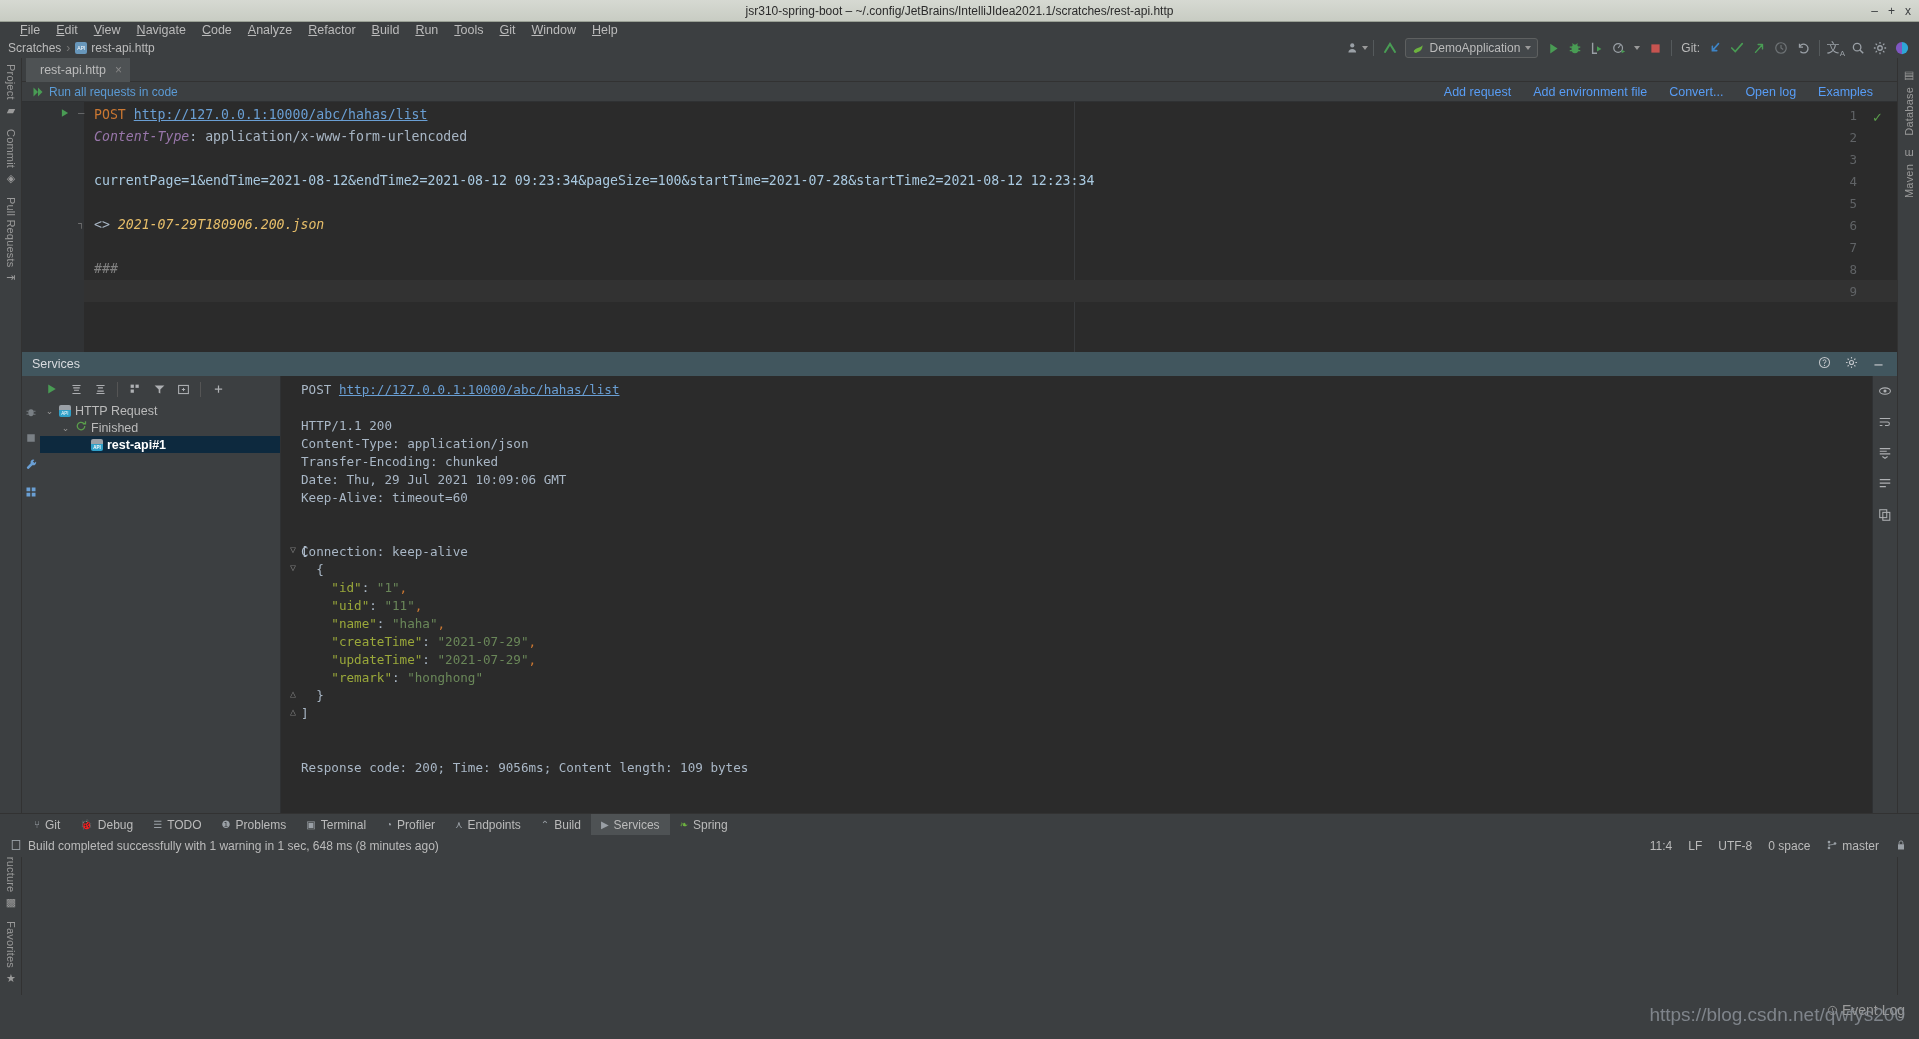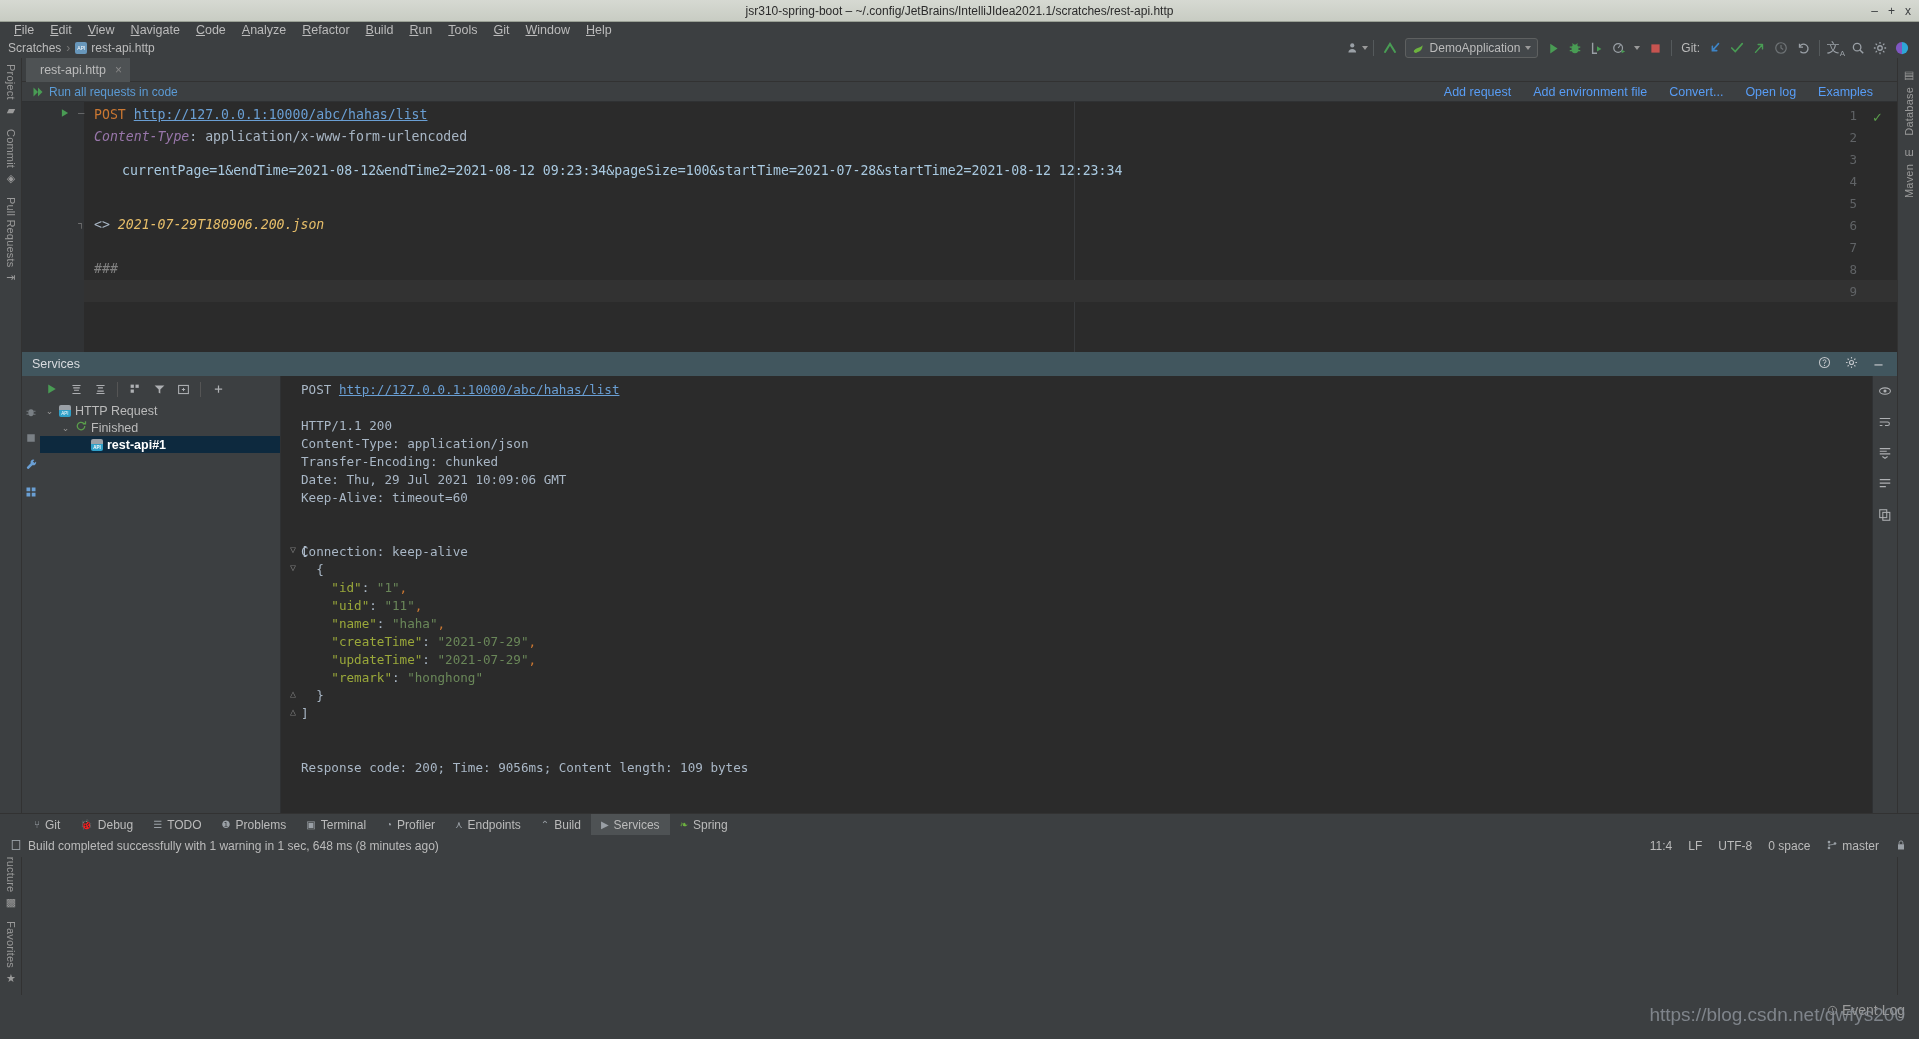--- a/index.html
+++ b/index.html
@@ -19,21 +19,21 @@
     border-bottom:1px solid #9aa095;
     display:flex; align-items:center; justify-content:center;
     color:#2b2b2b; font-size:12px;
   }
   #titlebar .wbtns{ position:absolute; right:8px; top:0; height:22px; display:flex; align-items:center; gap:10px; color:#3c3f41; font-size:12px;}
   #titlebar .wbtns span{ cursor:default; }
 
   
   #menubar{
     position:absolute; left:0; top:22px; width:1919px; height:16px;
-    background:#3c3f41; display:flex; align-items:center; padding-left:6px; gap:0px;
+    background:#3c3f41; display:flex; align-items:center; padding-left:12px; gap:0px;
   }
   #menubar .mi{ padding:0 8px; font-size:12.5px; color:#bbbbbb; line-height:16px; cursor:default;}
   #menubar .mi u{ text-decoration:underline; }
 
   
   #navbar{
     position:absolute; left:0; top:38px; width:1919px; height:20px;
     background:#3c3f41; display:flex; align-items:center; padding-left:8px;
     font-size:12px; color:#a9b7c6;
   }
@@ -415,21 +415,21 @@
       <div class="gmark" style="top: 6px;"><svg width="10" height="10" viewBox="0 0 16 16">
           <path d="M3 2 L13 8 L3 14 Z" fill="#499c54"></path>
         </svg></div>
       <div class="fold" style="top: 6px;">─</div>
       <div class="codeline" style="top: 5px;"><span class="k-method">POST </span><span class="k-url">http://127.0.0.1:10000/abc/hahas/list</span></div>
       <div class="lnum" style="top: 28px;">2</div>
       <div class="codeline" style="top: 27px;"><span class="k-hdr">Content-Type</span><span class="k-plain">: application/x-www-form-urlencoded</span></div>
       <div class="lnum" style="top: 50px;">3</div>
       <div class="codeline" style="top: 49px;"></div>
       <div class="lnum" style="top: 72px;">4</div>
-      <div class="codeline" style="top: 61px; margin-left: 28px;"><span class="k-body">currentPage=1&amp;endTime=2021-08-12&amp;endTime2=2021-08-12 09:23:34&amp;pageSize=100&amp;startTime=2021-07-28&amp;startTime2=2021-08-12 12:23:34</span></div>
+      <div class="codeline" style="top: 71px;"><span class="k-body">currentPage=1&amp;endTime=2021-08-12&amp;endTime2=2021-08-12 09:23:34&amp;pageSize=100&amp;startTime=2021-07-28&amp;startTime2=2021-08-12 12:23:34</span></div>
       <div class="lnum" style="top: 94px;">5</div>
       <div class="codeline" style="top: 93px;"></div>
       <div class="lnum" style="top: 116px;">6</div>
       <div class="fold" style="top: 116px;">┐</div>
       <div class="codeline" style="top: 115px;"><span class="k-plain">&lt;&gt; </span><span class="k-file">2021-07-29T180906.200.json</span></div>
       <div class="lnum" style="top: 138px;">7</div>
       <div class="codeline" style="top: 137px;"></div>
       <div class="lnum" style="top: 160px;">8</div>
       <div class="codeline" style="top: 159px;"><span class="k-cmt">###</span></div>
       <div class="curline" style="top: 178px;"></div>

